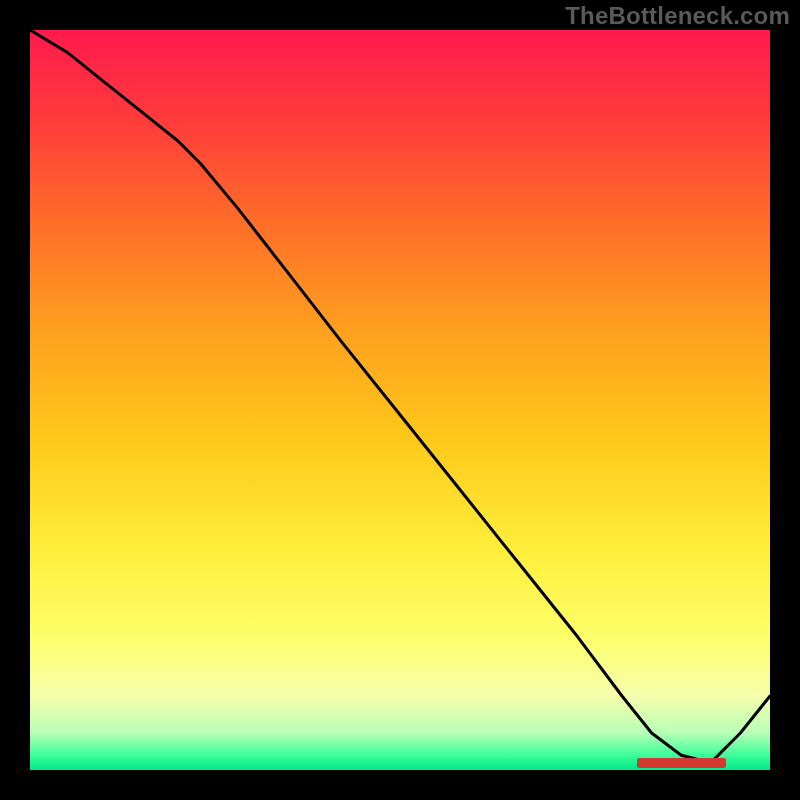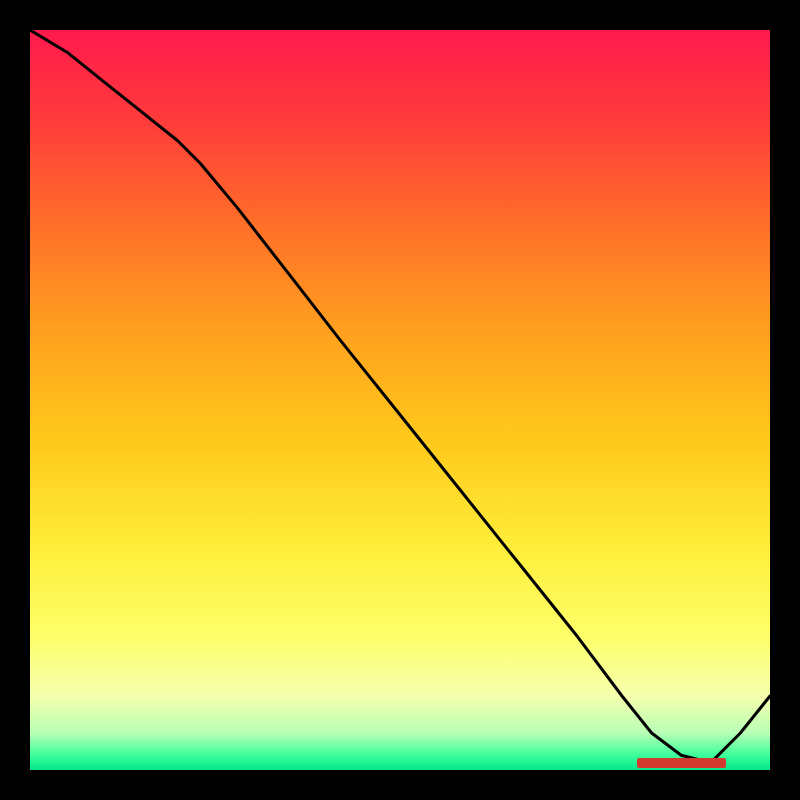--- a/index.html
+++ b/index.html
@@ -40,20 +40,21 @@
     position: absolute;
     height: 10px;
     background: #d13a2f;
     border-radius: 2px;
   }
 </style>
 </head>
 <body>
 
 <div class="frame">
+  <div class="watermark">TheBottleneck.com</div>
 
   <div class="plot">
     <svg class="curve" viewBox="0 0 740 740" preserveAspectRatio="none">
       <path id="curvePath" fill="none" stroke="#000" stroke-width="3" stroke-linejoin="round" stroke-linecap="round" d="M0.0 0.0 L37.0 22.2 L74.0 51.8 L111.0 81.4 L148.0 111.0 L170.2 133.2 L207.2 177.6 L259.0 244.2 L310.8 310.8 L370.0 384.8 L429.2 458.8 L488.4 532.8 L547.6 606.8 L592.0 666.0 L621.6 703.0 L651.2 725.2 L680.8 732.6 L710.4 703.0 L740.0 666.0"></path>
     </svg>
     <div id="minMarker" class="marker" style="left: 606.8px; width: 88.8px; top: 727.6px;"></div>
   </div>
 </div>
 
 </body></html>

